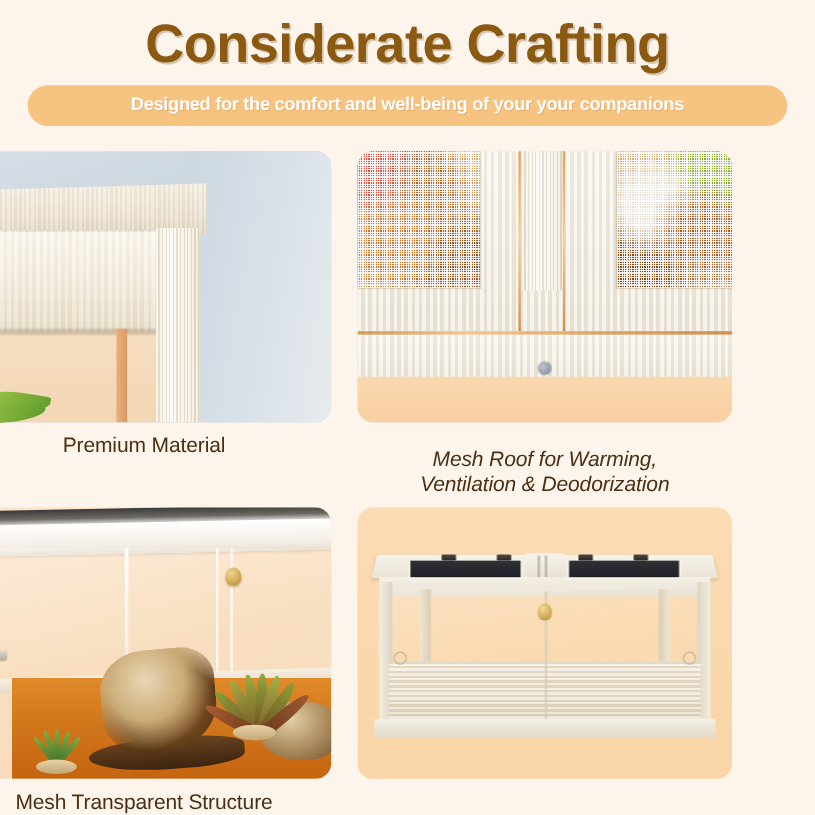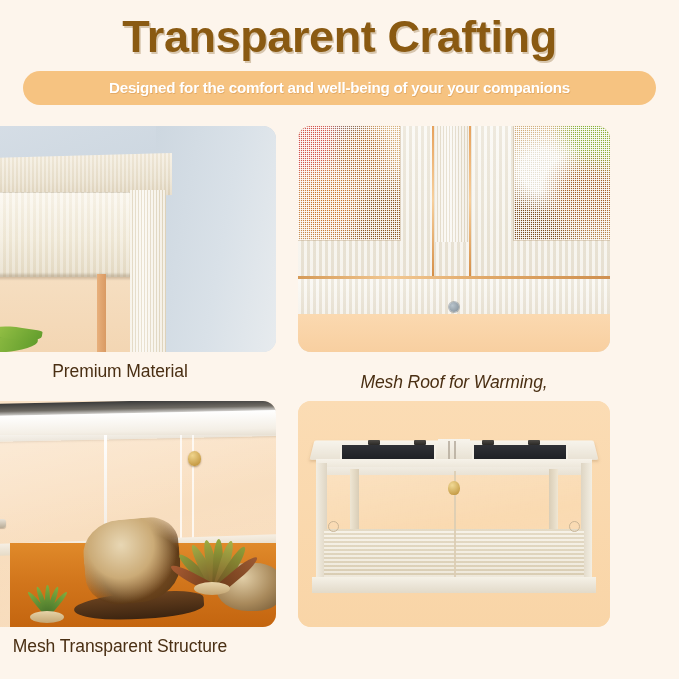--- a/index.html
+++ b/index.html
@@ -329,21 +329,21 @@
     position:absolute;left:28px;right:28px;top:66px;height:118px;
     background:linear-gradient(170deg,rgba(255,255,255,.22),rgba(255,255,255,.05) 50%,rgba(255,255,255,.18));
   }
 </style>
 </head>
 <body>
 
 <div class="page">
 
   <div class="header">
-    <h1 class="title">Transparent Crafting</h1>
+    <h1 class="title">Considerate Crafting</h1>
     <div class="pill">
       <span class="pill-text">Designed for the comfort and well-being of your your companions</span>
     </div>
   </div>
 
   <div class="grid">
 
     <div class="cell">
       <div class="photo p1">
         <div class="bg-right"></div>
@@ -391,20 +391,21 @@
         <div class="centerpost"></div>
         <div class="goldvert" style="left:134px;top:-2px;height:152px;"></div>
         <div class="goldvert" style="left:171px;top:-2px;height:152px;"></div>
         <div class="railh"></div>
         <div class="lowerband"></div>
         <div class="screw"></div>
         <div class="peach"></div>
       </div>
       <div class="cap two">
         <span>Mesh Roof for Warming,</span><br>
+        <span>Ventilation &amp; Deodorization</span>
       </div>
     </div>
 
     <div class="cell row2">
       <div class="photo p3">
         <div class="topcap"></div>
         <div class="frame-top"></div>
         <div class="frame-left"></div>
         <div class="glass"></div>
         <div class="mullion" style="left:140px;"></div>

